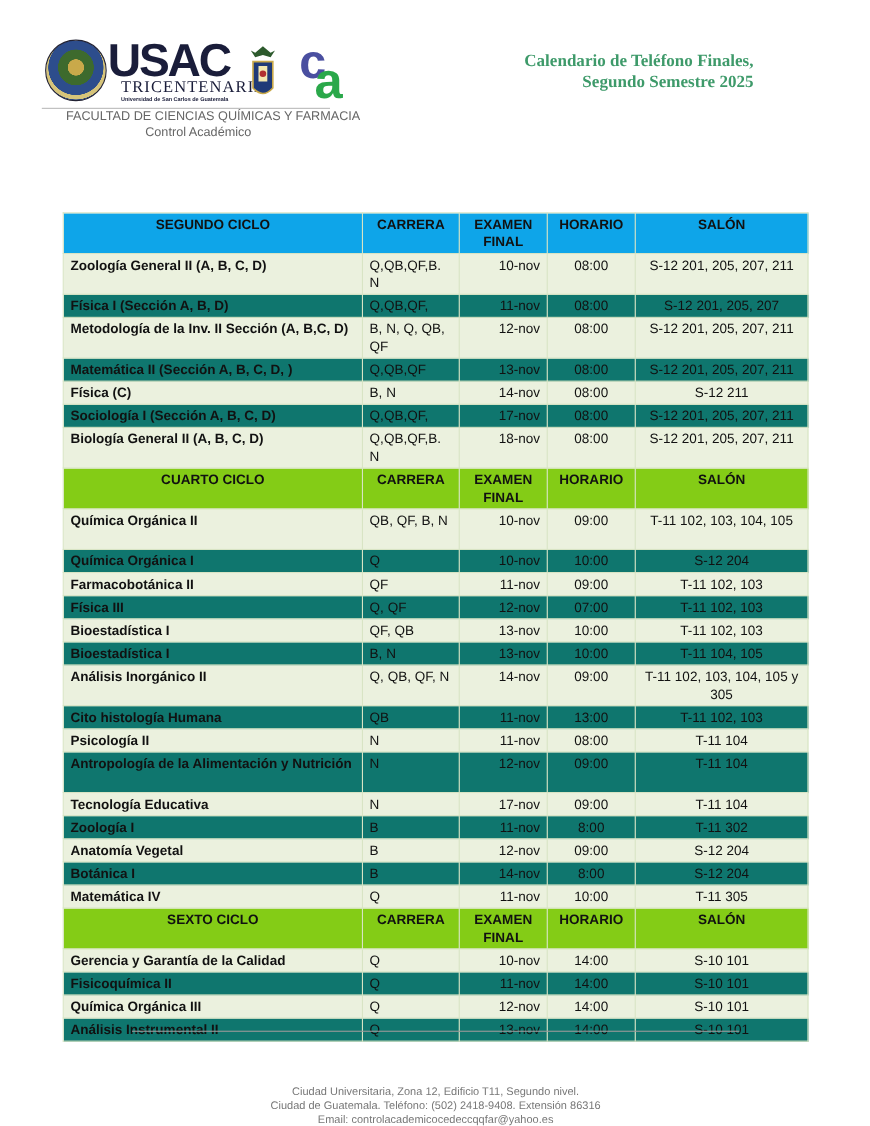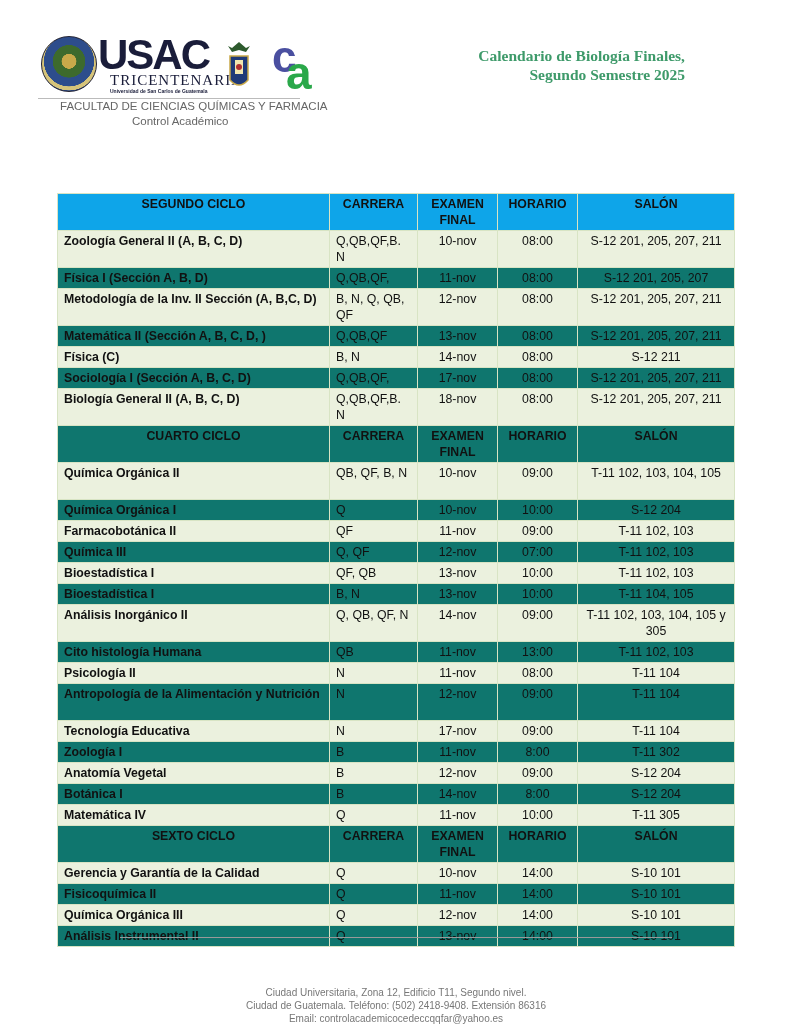--- a/index.html
+++ b/index.html
@@ -15,28 +15,28 @@
   .logo-ca .a { position: absolute; left: 16px; top: 14px; font-size: 46px; font-weight: bold; color: #2aa84a; font-family: "Liberation Sans", sans-serif; }
   .logo-rule { position: absolute; left: 0; top: 66px; width: 262px; height: 1px; background: #bbb; }
   .faculty { position: absolute; left: 22px; top: 68px; font-size: 11.5px; color: #666; letter-spacing: 0px; }
   .control { position: absolute; left: 94px; top: 83px; font-size: 11.5px; color: #666; }
   .title { position: absolute; left: 440px; top: 46px; width: 245px; text-align: right; font-family: "Liberation Serif", serif; font-weight: bold; font-size: 15.5px; color: #3e9a6a; line-height: 19px; }
 
   table.sched { position: absolute; left: 57px; top: 193px; width: 677px; border-collapse: collapse; font-size: 12.3px; table-layout: fixed; }
   table.sched td, table.sched th { border: 1px solid #d8e4c4; padding: 2px 6px 2px 6px; vertical-align: top; line-height: 16px; }
   col.c1 { width: 272px; } col.c2 { width: 88px; } col.c3 { width: 80px; } col.c4 { width: 80px; } col.c5 { width: 157px; }
   tr.hdr-green th { background: #0ea5e9; font-weight: bold; color: #111; }
-  tr.hdr-white th { background: #0f766e; font-weight: bold; color: #111; }
+  tr.hdr-white th { background: #84cc16; font-weight: bold; color: #111; }
   th.h-left { text-align: center; }
   th.h-c { text-align: center; }
   tr.odd td { background: #ebf1de; }
   tr.even td { background: #0f766e; }
   td.course { font-weight: bold; }
   td.carrera { text-align: left; }
-  td.fecha { text-align: center; }
+  td.fecha { text-align: right; }
   td.hora { text-align: center; }
   td.salon { text-align: center; }
   .hdr-row { height: 34px; }
   .row1 { height: 19px; }
   .row2 { height: 37px; }
 
   .footer-rule { position: absolute; left: 120px; top: 937px; width: 552px; height: 1px; background: #999; }
   .footer { position: absolute; left: 120px; top: 942px; width: 552px; text-align: center; font-size: 10px; color: #777; line-height: 13px; margin-top: 44px; }
 </style>
 </head>
@@ -56,21 +56,21 @@
   <div class="logo-ca">
     <span class="c">c</span>
     <span class="a">a</span>
   </div>
   <div class="logo-rule"></div>
   <div class="faculty">FACULTAD DE CIENCIAS QUÍMICAS Y FARMACIA</div>
   <div class="control">Control Académico</div>
 </div>
 
 <div class="title">
-  <div>Calendario de Biología Finales,</div>
+  <div>Calendario de Teléfono Finales,</div>
   <div>Segundo Semestre 2025</div>
 </div>
 
 <table class="sched" id="sched">
   <colgroup>
       <col class="c1">
       <col class="c2">
       <col class="c3">
       <col class="c4">
       <col class="c5">
@@ -154,21 +154,21 @@
         <td class="salon">S-12 204</td>
       </tr>
       <tr class="odd row1">
         <td class="course">Farmacobotánica II</td>
         <td class="carrera">QF</td>
         <td class="fecha">11-nov</td>
         <td class="hora">09:00</td>
         <td class="salon">T-11 102, 103</td>
       </tr>
       <tr class="even row1">
-        <td class="course">Química III</td>
+        <td class="course">Física III</td>
         <td class="carrera">Q, QF</td>
         <td class="fecha">12-nov</td>
         <td class="hora">07:00</td>
         <td class="salon">T-11 102, 103</td>
       </tr>
       <tr class="odd row1">
         <td class="course">Bioestadística I</td>
         <td class="carrera">QF, QB</td>
         <td class="fecha">13-nov</td>
         <td class="hora">10:00</td>

